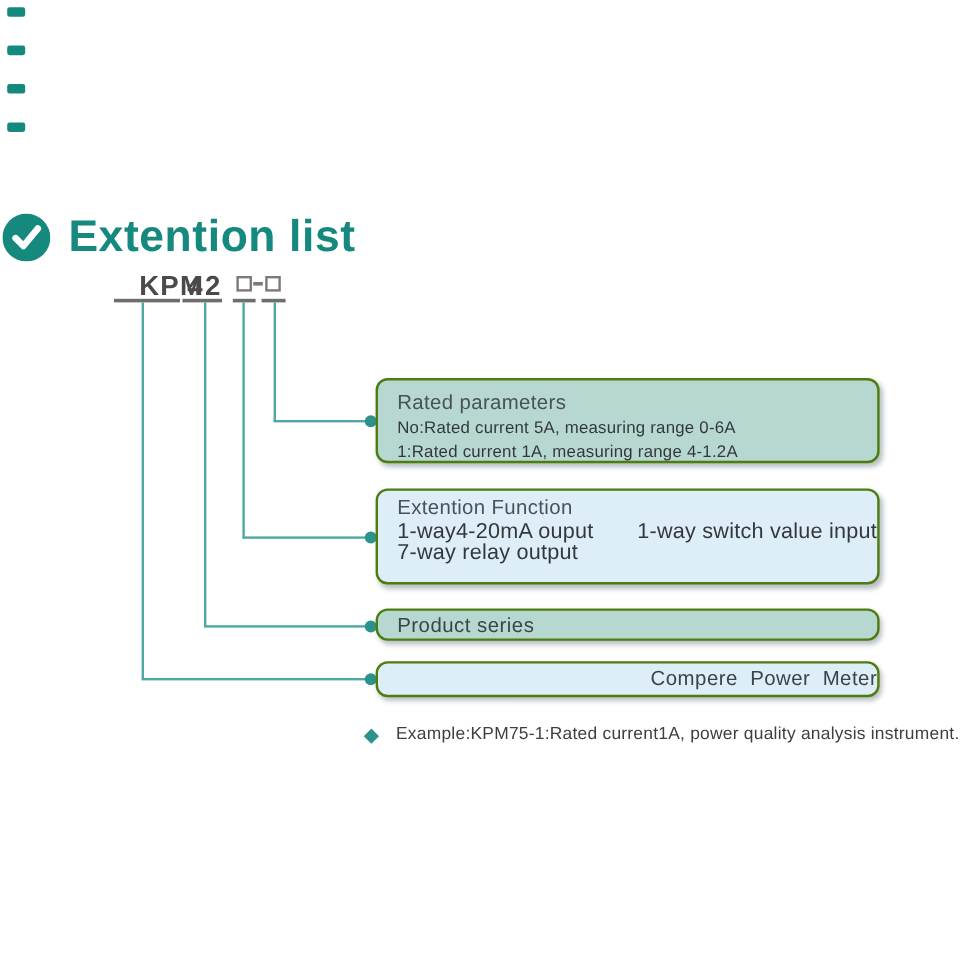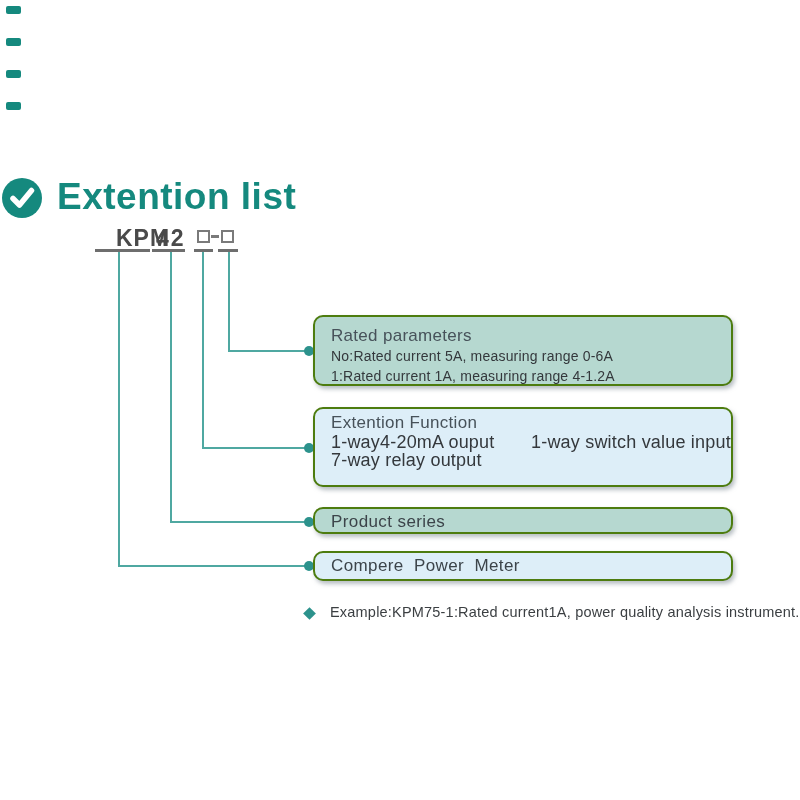--- a/index.html
+++ b/index.html
@@ -55,21 +55,21 @@
     position:absolute;left:313px;width:420px;border-radius:10px;
     border:2px solid #4d7c0f;
     box-shadow:2px 3px 4px rgba(125,138,148,0.55);
     padding-left:16px;color:var(--text-dark);
   }
   .box-green{background:var(--box-green);}
   .box-blue{background:var(--box-blue);}
   .box-rated{top:315px;height:71px;padding-top:8px;}
   .box-ext{top:407px;height:80px;padding-top:3px;}
   .box-series{top:507px;height:27px;display:flex;align-items:flex-end;}
-  .box-meter{top:551px;height:30px;display:flex;align-items:center;}
+  .box-meter{top:551px;height:30px;display:flex;align-items:center;justify-content:flex-end;}
   .box-title{font-size:17px;color:var(--text-title);line-height:21px;letter-spacing:0.3px;}
   .box-line{font-size:14px;line-height:20px;letter-spacing:0.2px;}
   .ext-cols{display:flex;}
   .ext-col-left{width:200px;}
   .ext-line{font-size:18px;line-height:18px;letter-spacing:0.2px;}
   .single-title{font-size:17px;color:#3c444a;letter-spacing:0.4px;white-space:pre;}
 
   
   .example-row{position:absolute;left:304px;top:604px;}
   .diamond{position:absolute;left:1px;top:5px;width:9px;height:9px;background:var(--dot-teal);transform:rotate(45deg);}

